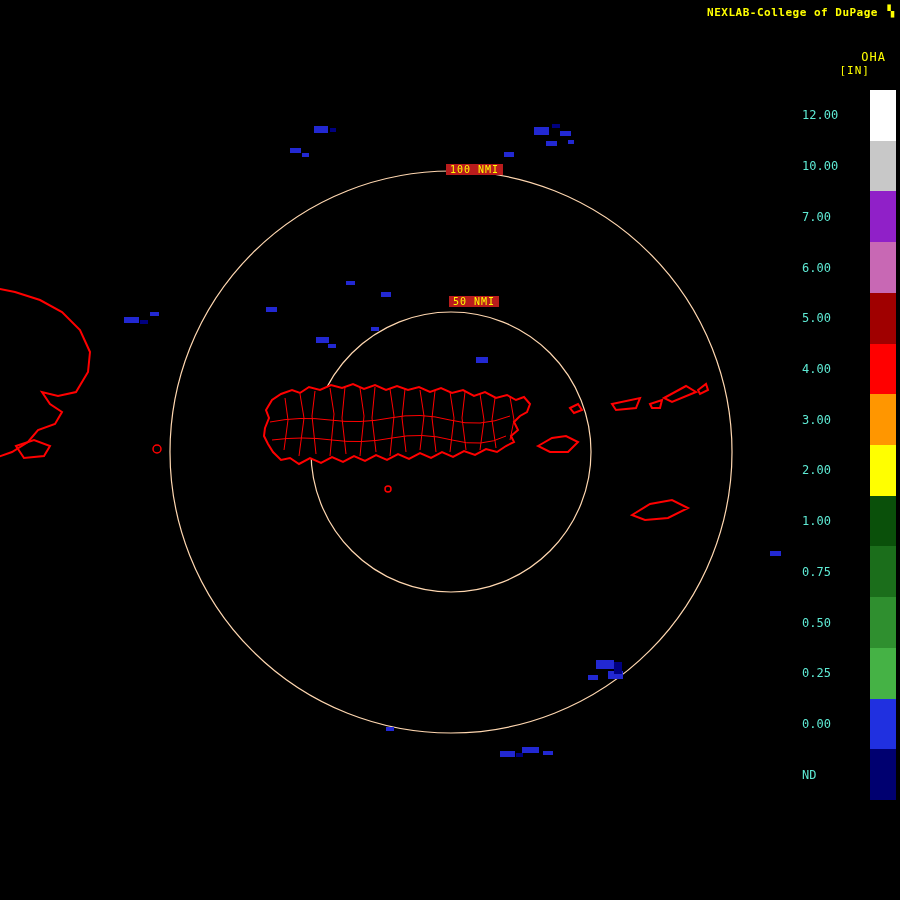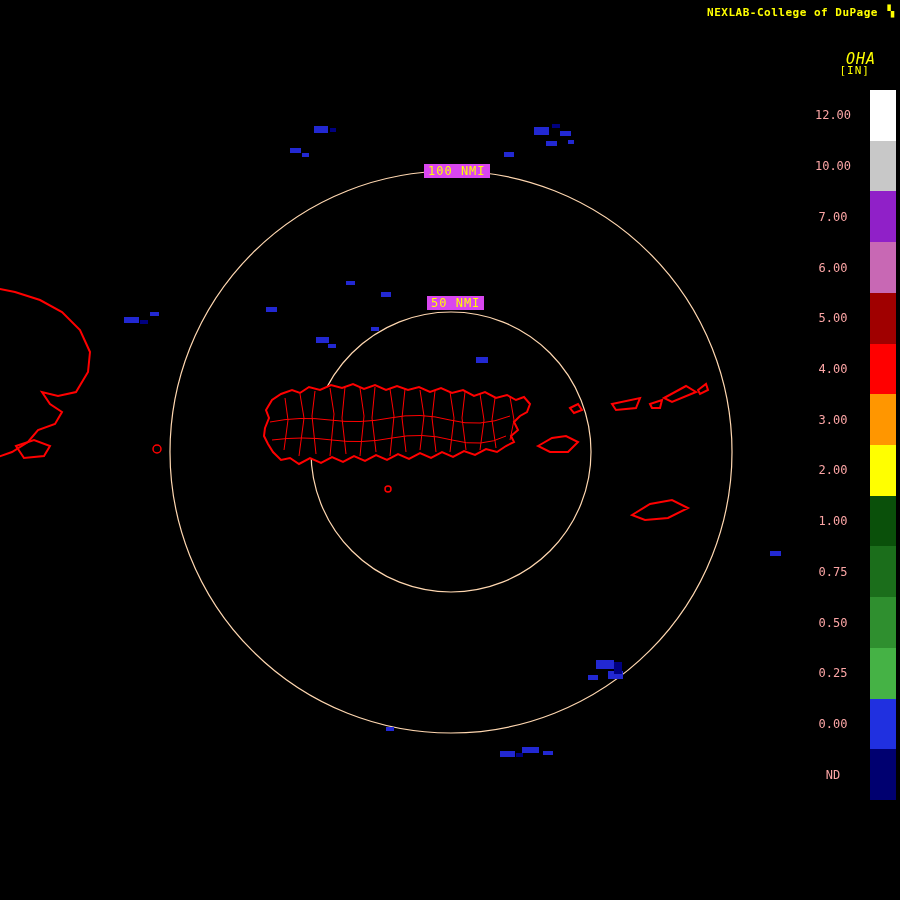--- a/index.html
+++ b/index.html
@@ -2,34 +2,34 @@
 <html><head>
 <meta charset="utf-8">
 <style>
   html,body{margin:0;padding:0;background:#000;}
   #screen{position:relative;width:900px;height:900px;background:#000;overflow:hidden;
           font-family:"DejaVu Sans Mono",monospace;}
   .txt{position:absolute;white-space:pre;}
   .yellow{color:#ffff00;text-align:center;}
   #brand{top:6px;right:22px;font-size:11px;font-weight:bold;letter-spacing:0.5px;}
   #brand-glyph{position:absolute;top:5px;right:6px;font-size:11px;color:#ffff00;}
-  #prod-code{top:50px;right:24px;font-size:15px;letter-spacing:1px;font-style:italic;}
+  #prod-code{top:50px;right:14px;font-size:12px;letter-spacing:1px;}
   #prod-units{top:64px;right:30px;font-size:11px;letter-spacing:1px;margin-left:36px;}
   #footer{top:882px;left:0;width:100%;text-align:center;color:#e8e8e8;
           font-size:13px;letter-spacing:3px;}
   
   #colorbar{position:absolute;top:90px;right:2px;width:96px;height:710px;
             display:flex;flex-direction:column;}
   .cb-row{flex:1 1 auto;display:flex;align-items:center;}
-  .cb-label{width:62px;text-align:center;color:#fca5a5;font-size:12px;
+  .cb-label{width:62px;text-align:left;color:#5eead4;font-size:12px;
             font-family:"DejaVu Sans Mono",monospace;padding-right:6px;}
   .cb-swatch{width:26px;height:100%;display:block;}
   
-  .ring-label{background:#d946ef;color:#ffff00;font-size:12px;letter-spacing:1px;
-              padding:0 4px;}
+  .ring-label{background:#b91c1c;color:#ffff00;font-size:10px;letter-spacing:1px;
+              padding:0 4px;margin-left:22px;}
   #ring-label-outer{top:164px;left:424px;}
   #ring-label-inner{top:296px;left:427px;}
   #map{position:absolute;top:0;left:0;}
 </style>
 </head>
 <body>
 
 <div id="screen">
 
   <svg id="map" width="900" height="900" viewBox="0 0 900 900">

